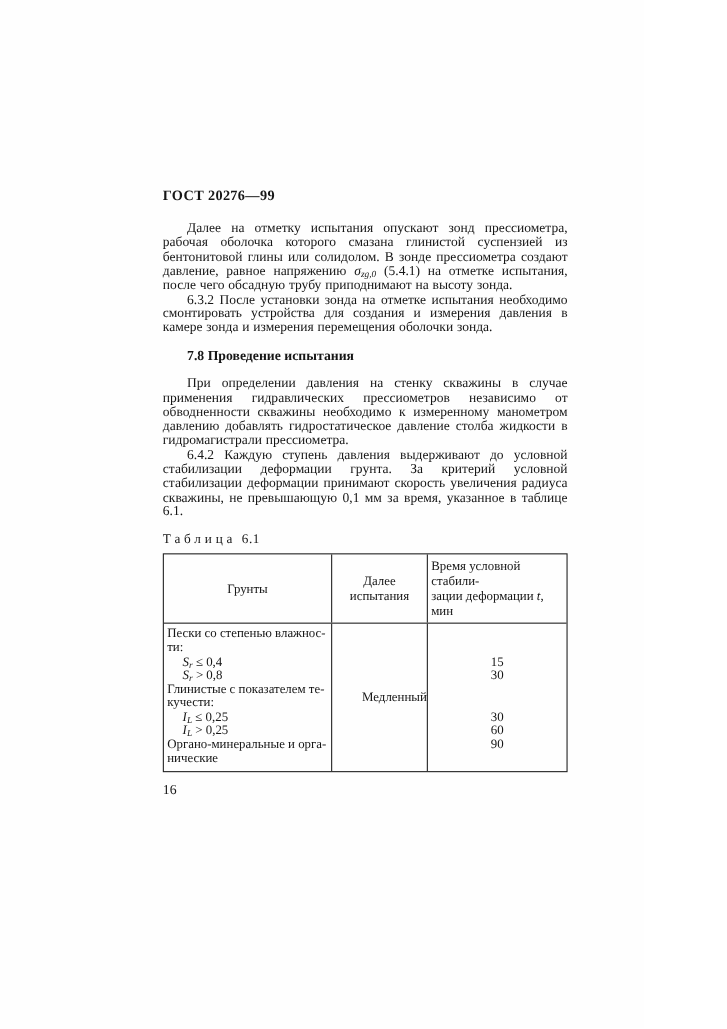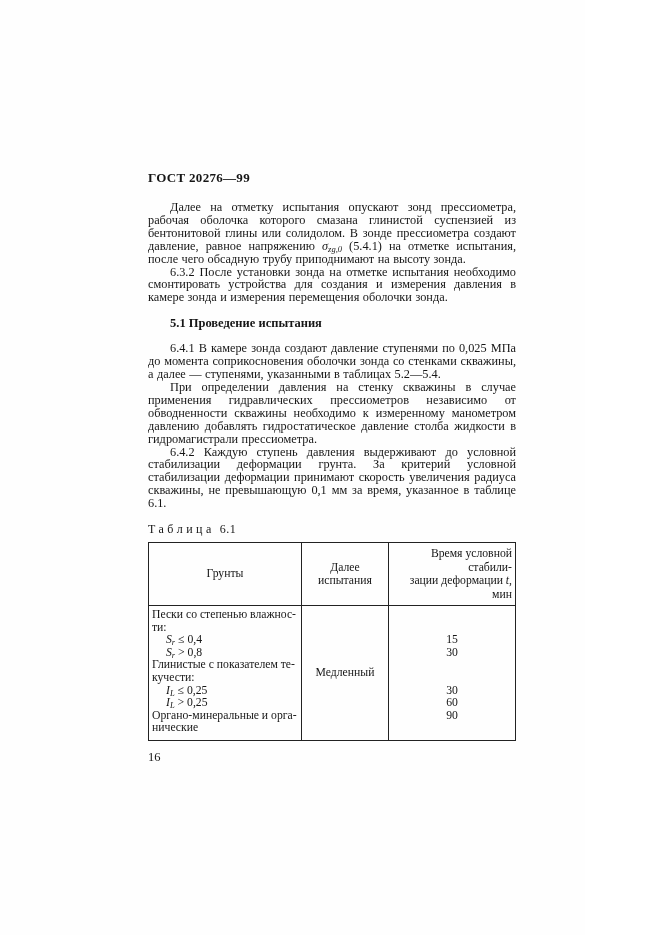--- a/index.html
+++ b/index.html
@@ -72,43 +72,42 @@
     text-align: center;
     padding: 4px 3px;
     line-height: 13.5px;
     min-height: 30px;
   }
   .tbody .cell { padding: 3px 0 5px 0; }
   .tline { line-height: 12.6px; min-height: 12.6px; white-space: nowrap; }
   .c1line { padding: 0 2px 0 3px; }
   .c1line.ind { padding-left: 17px; }
   .c3line { text-align: center; }
-  .regime-cell { display: flex; align-items: center; justify-content: center; }
-  .h3line { text-align: right; }
+  .regime-cell { display: flex; align-items: center; justify-content: flex-end; }
+  .h3line { text-align: left; }
   .page-number {
     margin-top: 9px;
     font-size: 12.5px;
   }
 </style>
 </head>
 <body>
 
 <div class="page">
   <div class="content">
 
     <div class="gost-header">ГОСТ 20276—99</div>
 
 
     <p class="para"><span>Далее на отметку испытания опускают зонд прессиометра, рабочая оболочка которого смазана глинистой суспензией из бентонитовой глины или солидолом. В зонде прессиометра создают давление, равное напряжению </span><span class="sigma">σ</span><sub class="formula-sub">zg,0</sub><span> (5.4.1) на отметке испытания, после чего обсадную трубу приподнимают на высоту зонда.</span></p>
 
     <p class="para">6.3.2 После установки зонда на отметке испытания необходимо смонтировать устройства для создания и измерения давления в камере зонда и измерения перемещения оболочки зонда.</p>
 
-    <h3 class="section-heading">5.1 Проведение испытания</h3>
+    <h3 class="section-heading">7.8 Проведение испытания</h3>
 
-    <p class="para">6.4.1 В камере зонда создают давление ступенями по 0,025 МПа до момента соприкосновения оболочки зонда со стенками скважины, а далее — ступенями, указанными в таблицах 5.2—5.4.</p>
     <p class="para">При определении давления на стенку скважины в случае применения гидравлических прессиометров независимо от обводненности скважины необходимо к измеренному манометром давлению добавлять гидростатическое давление столба жидкости в гидромагистрали прессиометра.</p>
     <p class="para">6.4.2 Каждую ступень давления выдерживают до условной стабилизации деформации грунта. За критерий условной стабилизации деформации принимают скорость увеличения радиуса скважины, не превышающую 0,1 мм за время, указанное в таблице 6.1.</p>
 
     <div class="table-caption"><span class="caption-word">Таблица</span><span class="caption-num">6.1</span></div>
 
     <div class="gtable">
       <div class="thead">
         <div class="cell cell-c1">Грунты</div>
         <div class="cell cell-c2">Далее испытания</div>
         <div class="cell cell-c3">

